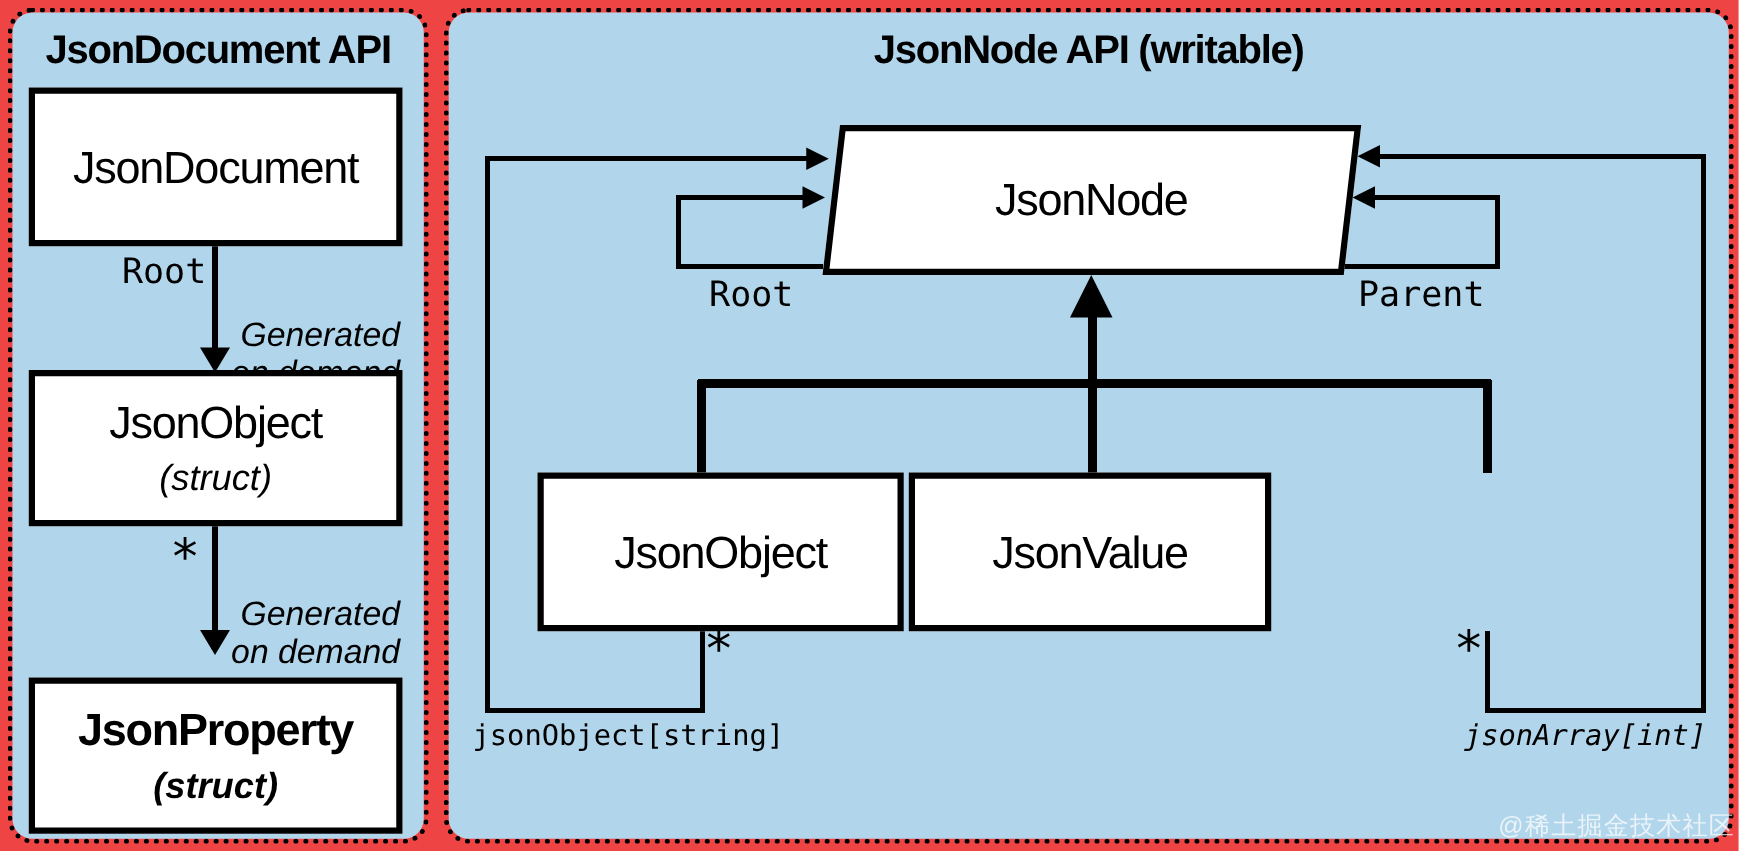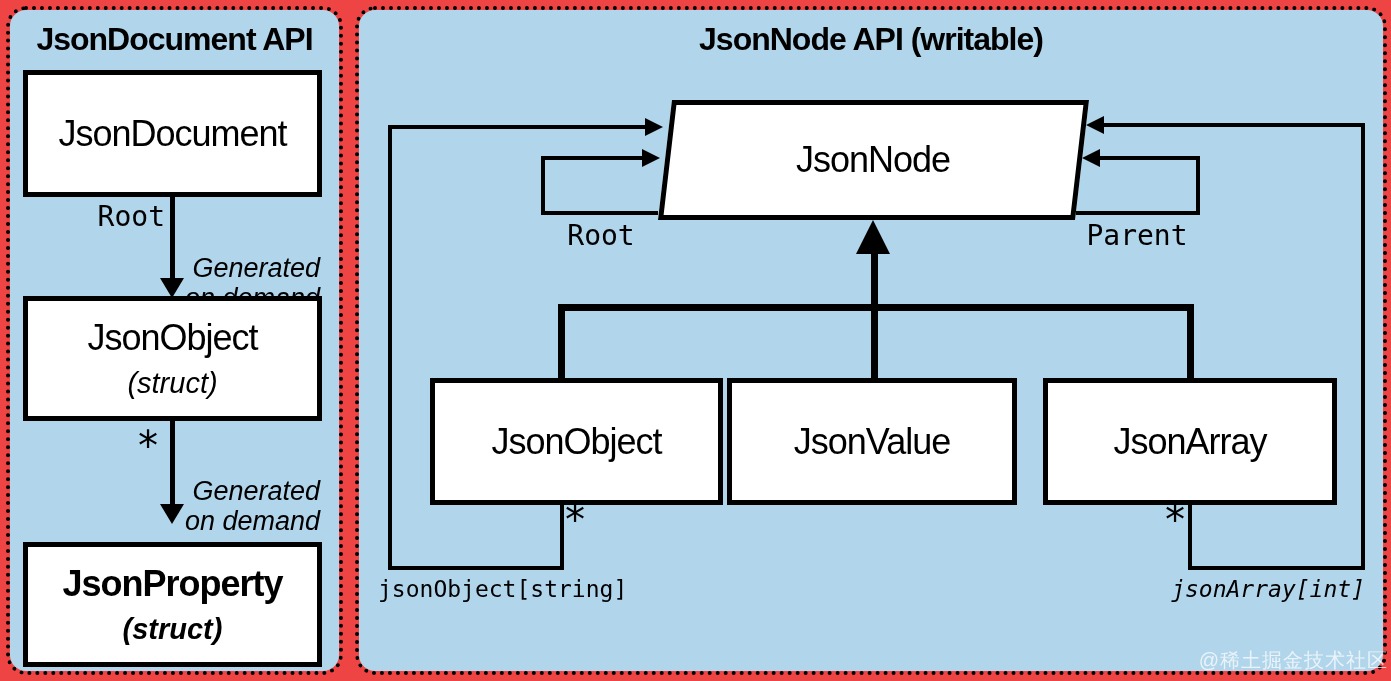--- a/index.html
+++ b/index.html
@@ -143,23 +143,20 @@
 
   <div class="edge-label mono lbl-root-right">Root</div>
   <div class="edge-label mono lbl-parent">Parent</div>
 
   <div class="node box-jsonobject">
     <span class="node-label">JsonObject</span>
   </div>
   <div class="node box-jsonvalue">
     <span class="node-label">JsonValue</span>
   </div>
-  <div class="node box-jsonarray">
-    <span class="node-label">JsonArray</span>
-  </div>
 
   <div class="star star-object">*</div>
   <div class="idx-label mono idx-object">jsonObject[string]</div>
 
   <div class="star star-array">*</div>
   <div class="idx-label mono idx-array">jsonArray[int]</div>
 
   <div class="watermark">@稀土掘金技术社区</div>
 </div>
 

